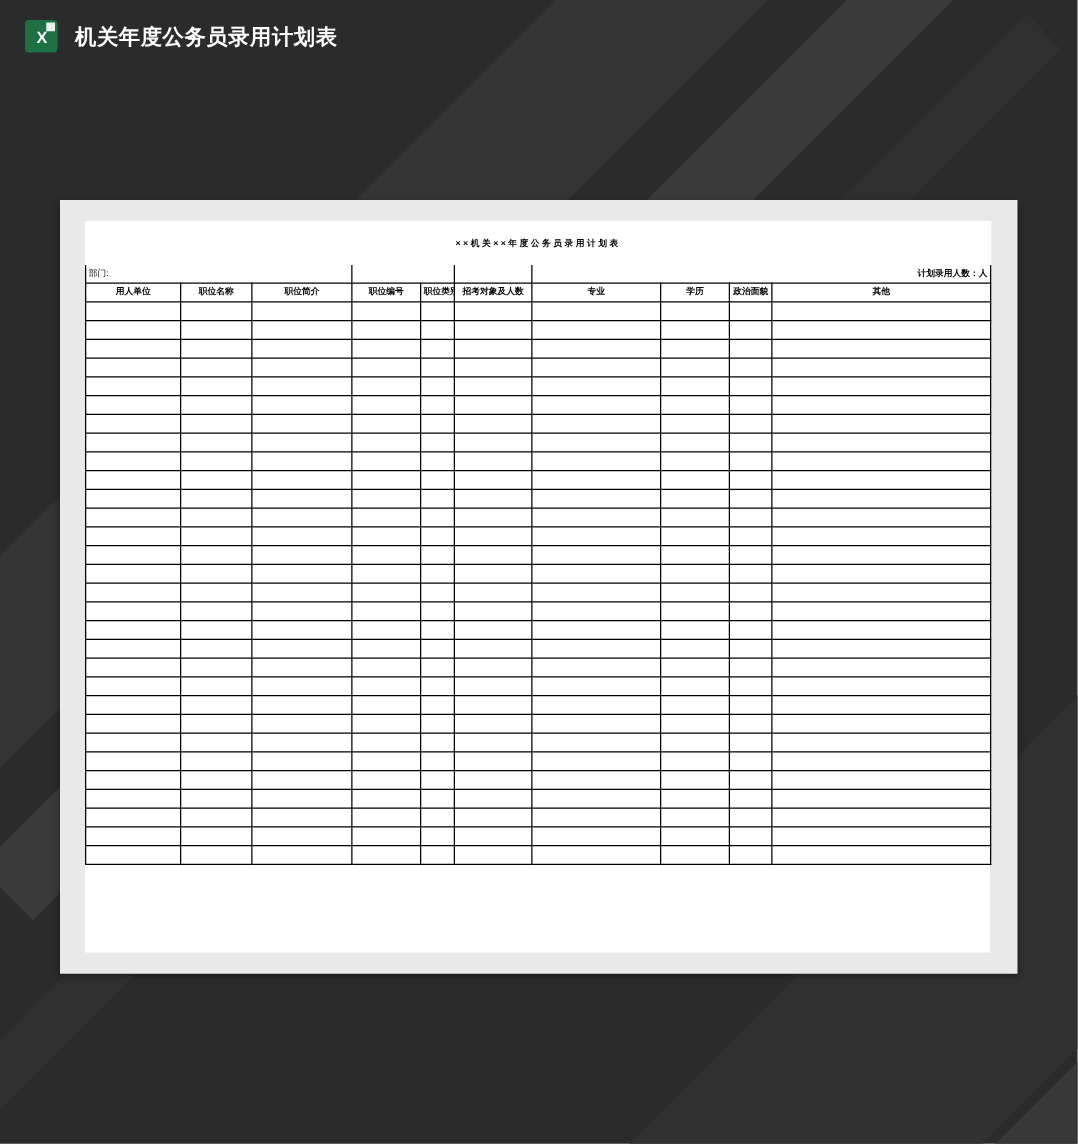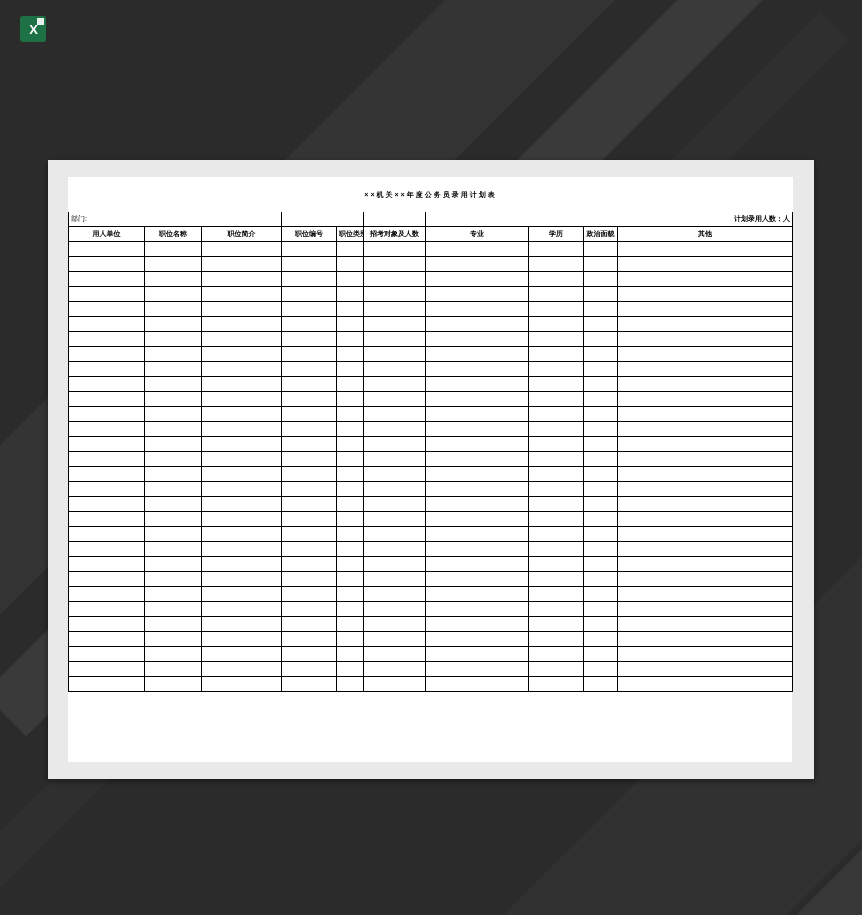--- a/index.html
+++ b/index.html
@@ -136,20 +136,21 @@
   <div class="stripe s5"></div>
   <div class="stripe s3"></div>
   <div class="stripe s4"></div>
 </div>
 
 <div class="header">
   <div class="xls-icon">
     <span class="glyph">X</span>
     <span class="corner"></span>
   </div>
+  <div class="doc-title">机关年度公务员录用计划表</div>
 </div>
 
 <div class="sheet-frame">
   <div class="sheet-page">
     <table class="grid">
       <colgroup>
         <col style="width:76px">
         <col style="width:57px">
         <col style="width:80px">
         <col style="width:55px">

